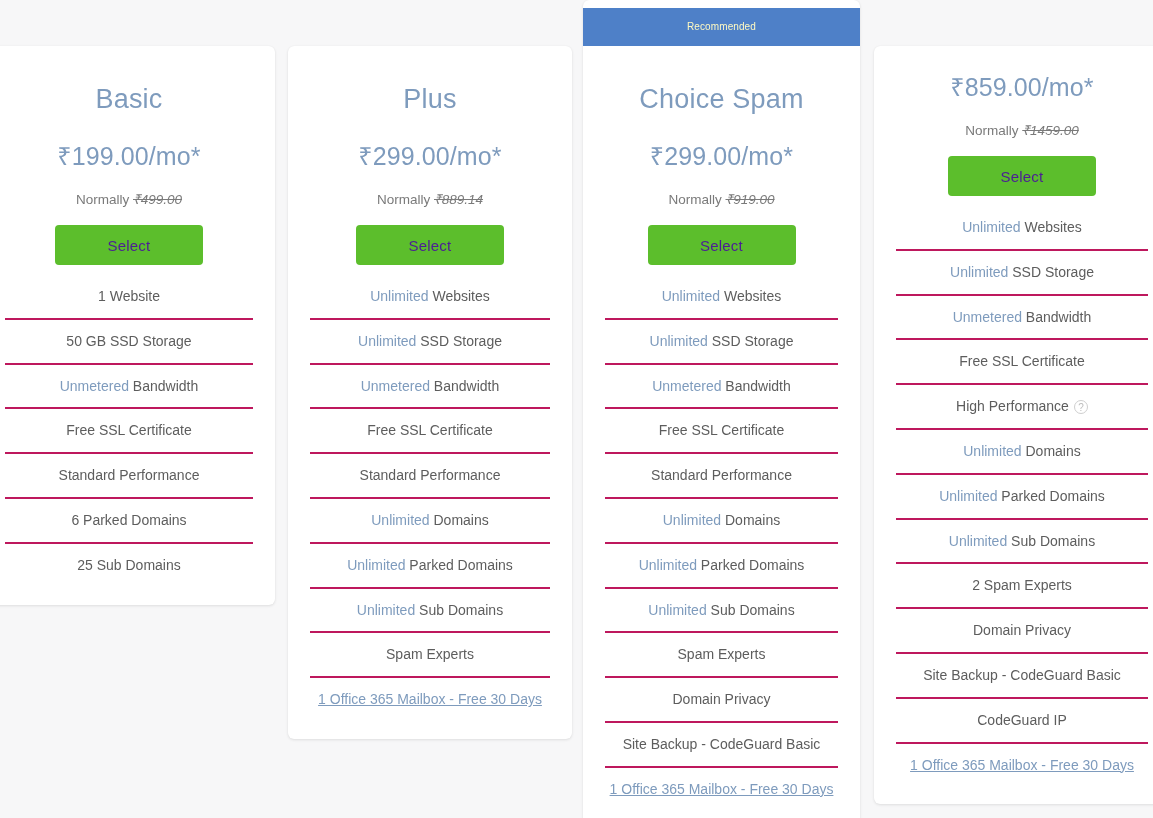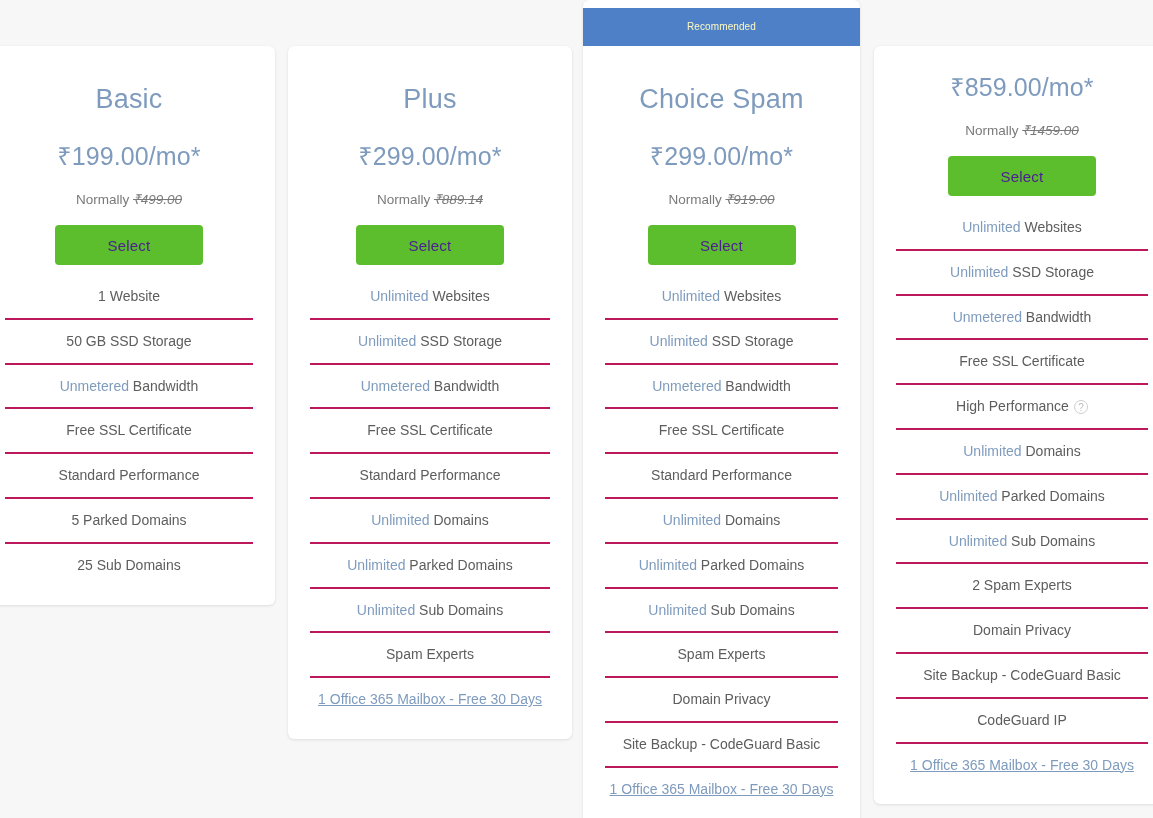--- a/index.html
+++ b/index.html
@@ -154,21 +154,21 @@
         <div class="plan-normally"><span>Normally</span> <span class="struck">₹499.00</span></div>
         <div class="select-row">
           <button class="select-button">Select</button>
         </div>
         <ul class="feature-list">
           <li class="feature-item"><span>1 Website</span></li>
           <li class="feature-item"><span>50 GB SSD Storage</span></li>
           <li class="feature-item"><span class="hl">Unmetered</span><span> Bandwidth</span></li>
           <li class="feature-item"><span>Free SSL Certificate</span></li>
           <li class="feature-item"><span>Standard Performance</span></li>
-          <li class="feature-item"><span>5 Parked Domains</span></li>
+          <li class="feature-item"><span>6 Parked Domains</span></li>
           <li class="feature-item"><span>25 Sub Domains</span></li>
         </ul>
       </div>
     </div>
     <div class="plan-card card-plus">
       <div class="card-body">
         <div class="plan-name">Plus</div>
         <div class="plan-price">₹299.00/mo*</div>
         <div class="plan-normally"><span>Normally</span> <span class="struck">₹889.14</span></div>
         <div class="select-row">

